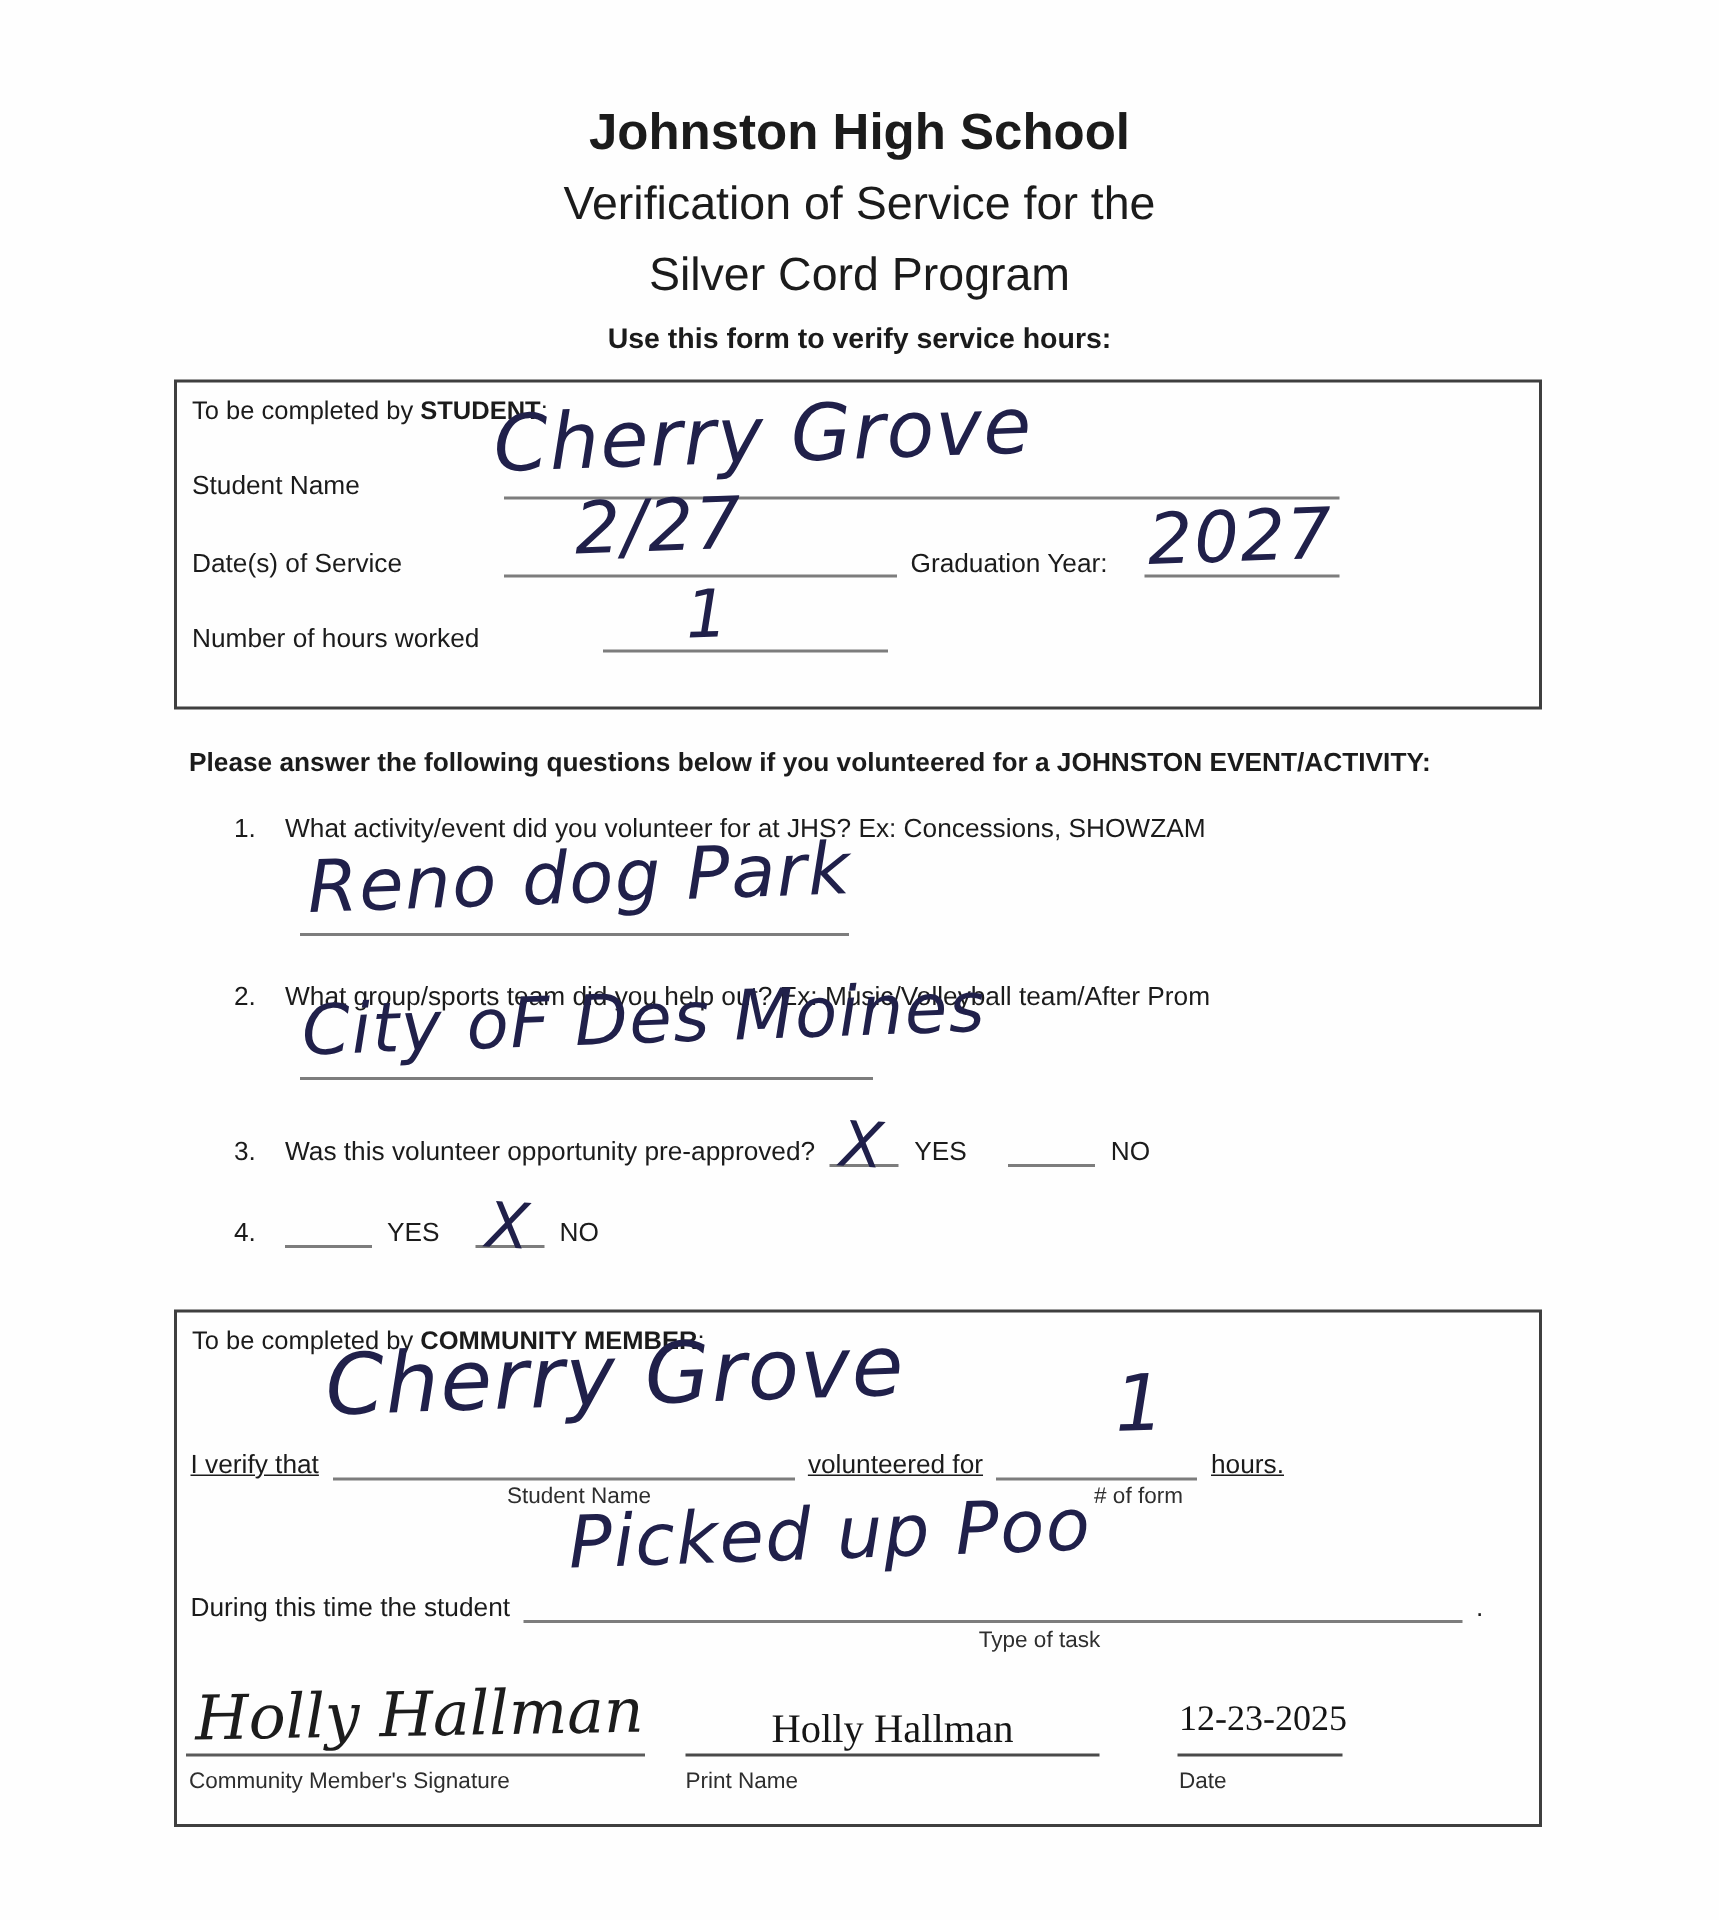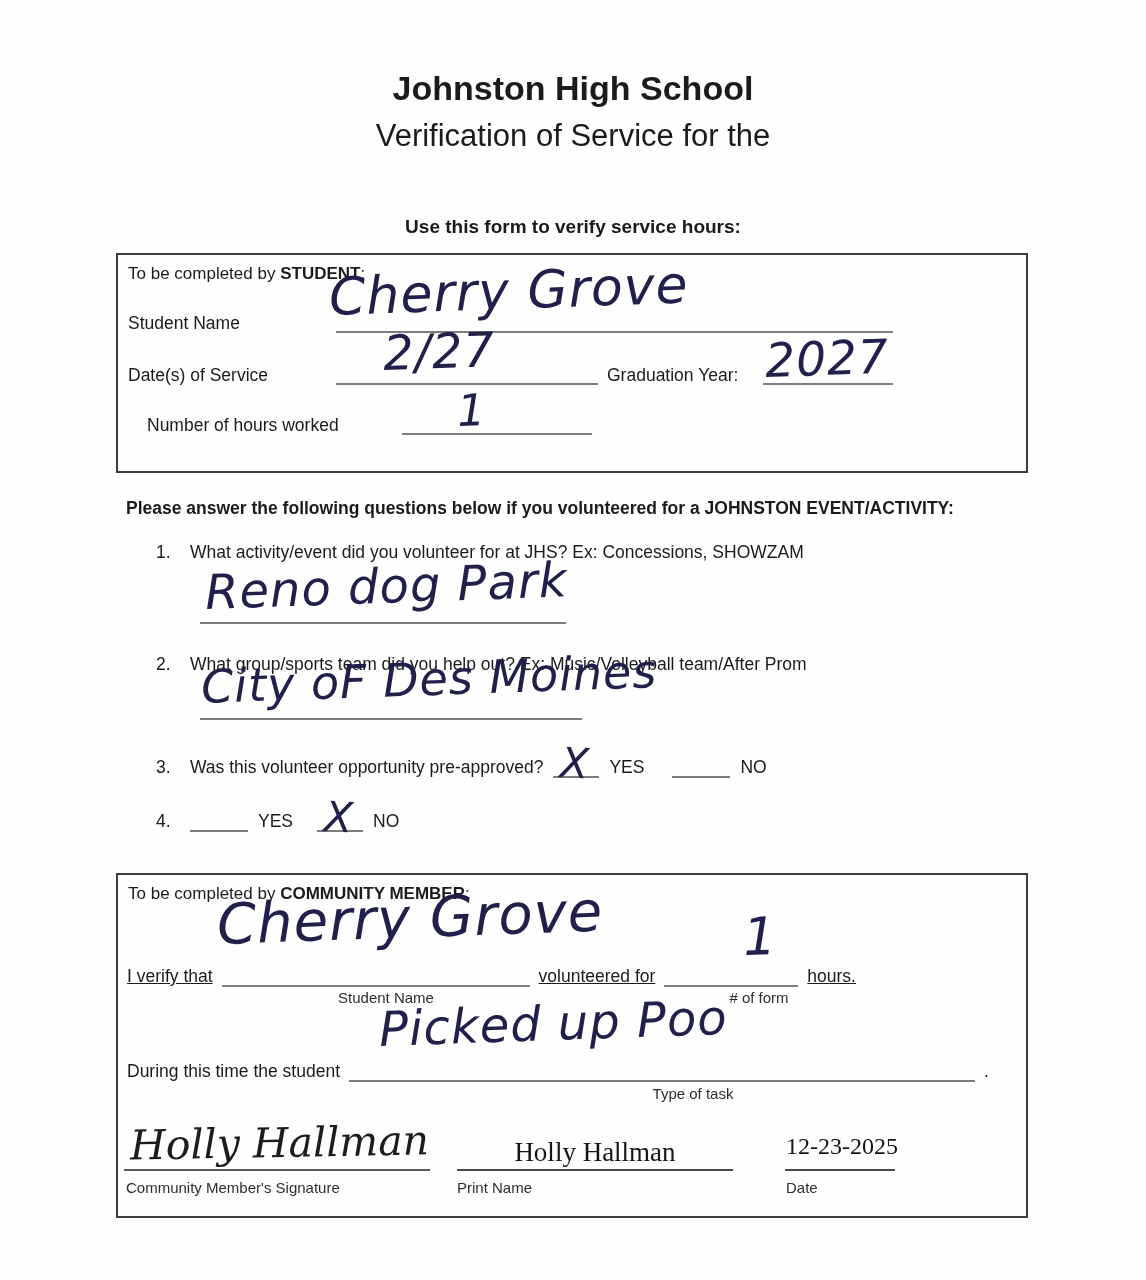--- a/index.html
+++ b/index.html
@@ -49,41 +49,42 @@
   }
 </style>
 </head>
 <body>
 
 <div class="page">
 
   <div class="title-block">
     <span class="title-1">Johnston High School</span>
     <span class="title-2">Verification of Service for the</span>
+    <span class="title-3">Silver Cord Program</span>
   </div>
   <div class="instruction">Use this form to verify service hours:</div>
 
   <div class="box box-student">
     <div class="box-header">
       <span>To be completed by </span><b>STUDENT</b><span>:</span>
     </div>
 
     <span class="lbl" style="left:10px;top:58px;">Student Name</span>
     <span class="rule" style="left:218px;top:76px;width:557px;"></span>
     <span class="hw" style="left:212px;top:16px;font-size:52px;">Cherry Grove</span>
 
     <span class="lbl" style="left:10px;top:110px;">Date(s) of Service</span>
     <span class="rule" style="left:218px;top:128px;width:262px;"></span>
     <span class="hw" style="left:266px;top:74px;font-size:48px;">2/27</span>
 
     <span class="lbl" style="left:489px;top:110px;text-align:right;">Graduation Year:</span>
     <span class="rule" style="left:645px;top:128px;width:130px;"></span>
     <span class="hw" style="left:648px;top:82px;font-size:47px;">2027</span>
 
-    <span class="lbl" style="left:10px;top:160px;margin-left:19px;">Number of hours worked</span>
+    <span class="lbl" style="left:10px;top:160px;">Number of hours worked</span>
     <span class="rule" style="left:284px;top:178px;width:190px;"></span>
     <span class="hw" style="left:340px;top:134px;font-size:44px;">1</span>
   </div>
 
   <div class="questions">
     <div class="q-header">Please answer the following questions below if you volunteered for a JOHNSTON EVENT/ACTIVITY:</div>
 
     <div class="q-row" style="top:44px;">
       <span class="q-num">1.</span>
       <span>What activity/event did you volunteer for at JHS? Ex: Concessions, SHOWZAM</span>

